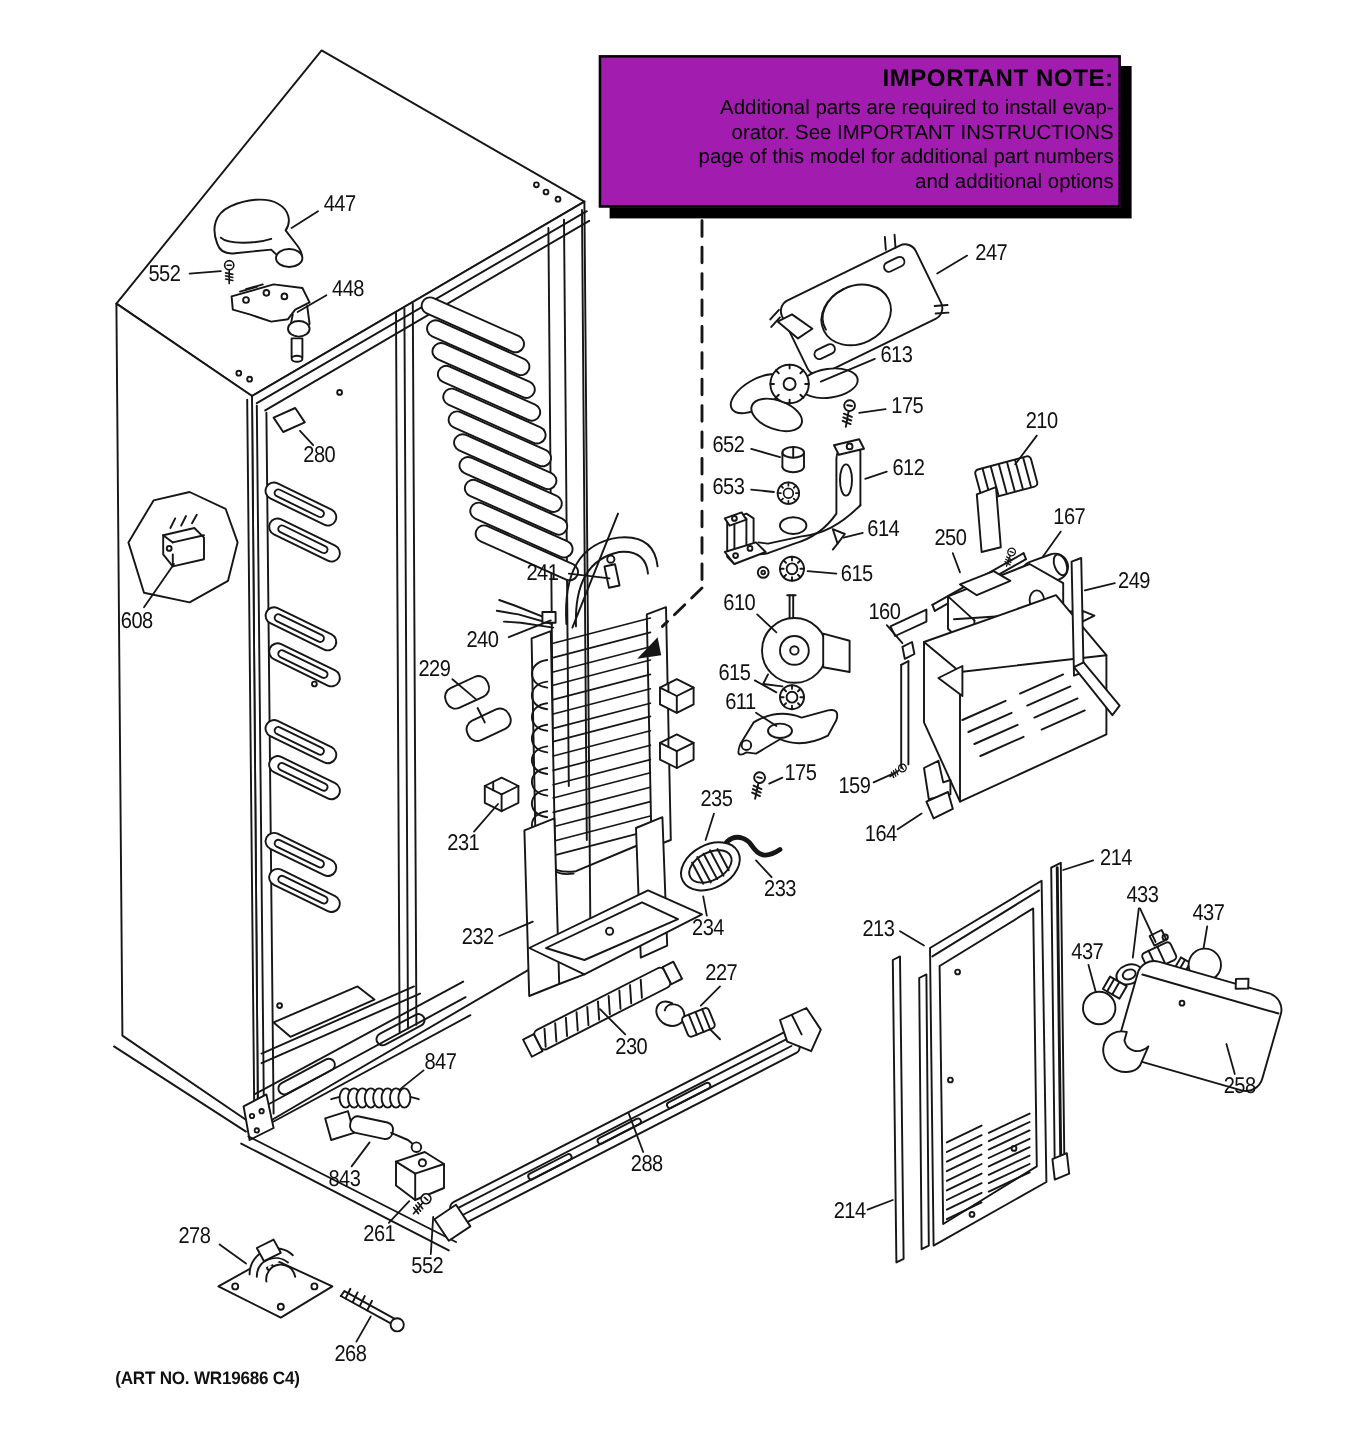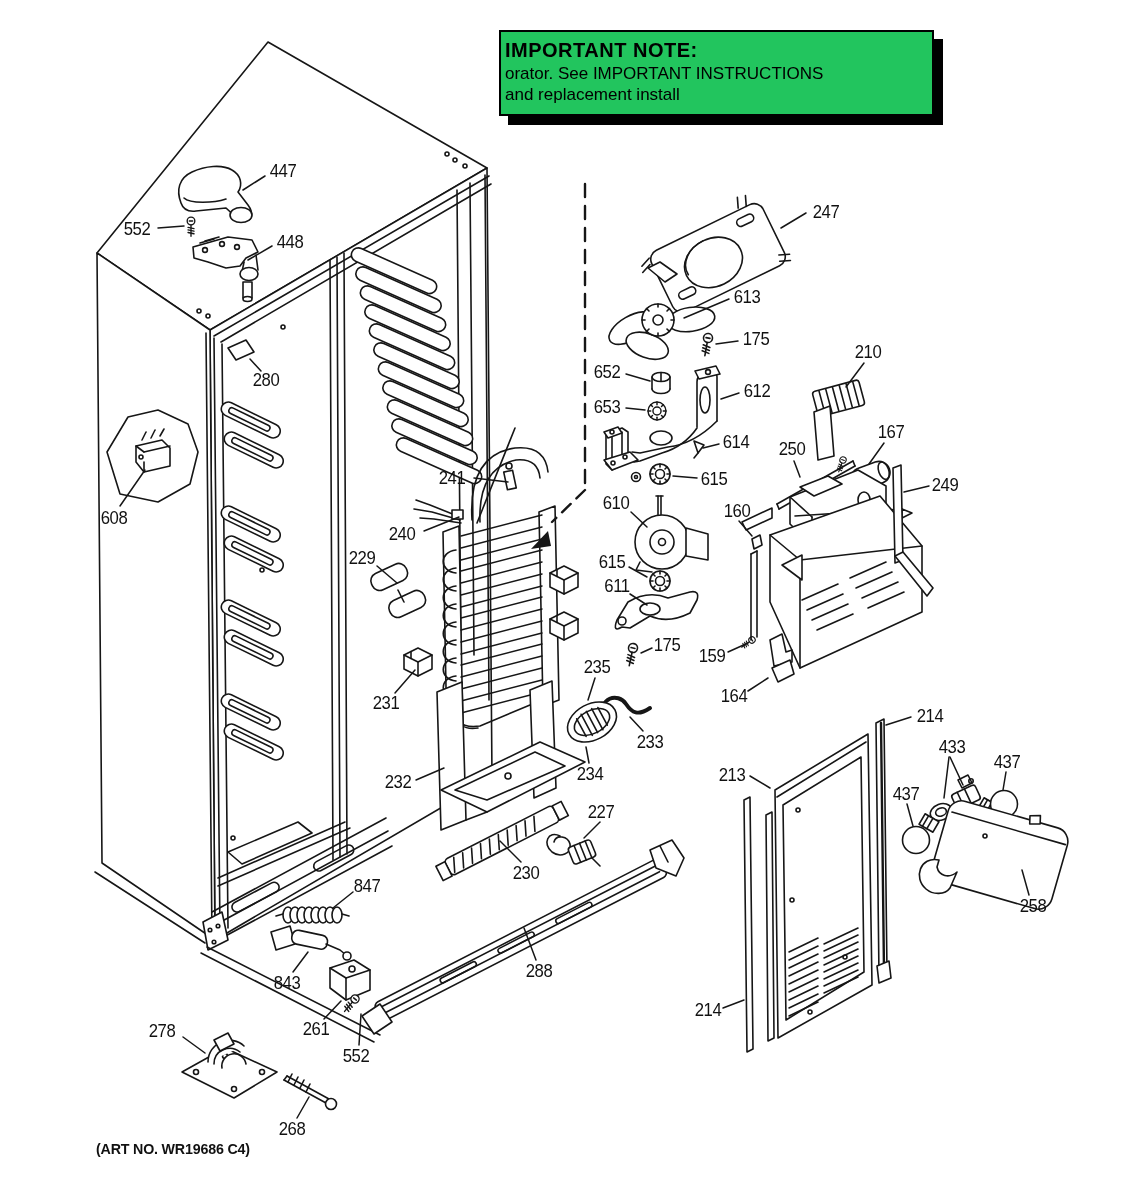--- a/index.html
+++ b/index.html
@@ -1,22 +1,22 @@
 <!DOCTYPE html>
 <html><head>
 <meta charset="utf-8">
 <style>
   html,body{margin:0;padding:0;background:#e8e8e8;}
   #stage{position:relative;width:1125px;height:1200px;background:#ffffff;overflow:hidden;
          font-family:"Liberation Sans",sans-serif;}
   #art{position:absolute;left:0;top:0;}
   .lbl{position:absolute;font-size:19px;color:#111;white-space:nowrap;
        transform:translate(-50%,-50%) scaleX(.88);letter-spacing:-.5px;}
-  #note-box{position:absolute;left:499px;top:30px;width:423px;background:#22c55e;
-            border:2.5px solid #000;box-shadow:9px 9px 0 0 #000;text-align:left;
+  #note-box{position:absolute;left:499px;top:46px;width:423px;background:#a21caf;
+            border:2.5px solid #000;box-shadow:9px 9px 0 0 #000;text-align:right;
             padding:7px 4px 9px 4px;color:#000;}
   #note-box .ttl{font-size:20px;font-weight:bold;letter-spacing:.5px;margin-bottom:2px;white-space:nowrap;}
   #note-box .bl{font-size:17px;line-height:20.5px;white-space:nowrap;}
   #artno{position:absolute;left:96px;top:1140px;font-size:15px;font-weight:bold;
          letter-spacing:-.2px;color:#111;transform:scaleX(.95);transform-origin:left;}
 </style>
 </head>
 <body>
 
 <div id="stage">
@@ -601,22 +601,24 @@
       <line x1="1006" y1="772" x2="1003" y2="790"></line>
           <line x1="907" y1="804" x2="913" y2="826"></line>
       <line x1="1029" y1="895" x2="1022" y2="870"></line>
           <line x1="723" y1="1008" x2="744" y2="1000"></line>
     </g>
   </g>
 </svg>
 
 <div id="note-box">
   <div class="ttl">IMPORTANT NOTE:</div>
+  <div class="bl">Additional parts are required to install evap-</div>
   <div class="bl">orator.  See IMPORTANT INSTRUCTIONS</div>
-  <div class="bl">and replacement install</div>
+  <div class="bl">page of this model for additional part numbers</div>
+  <div class="bl">and additional options</div>
 </div>
 
 <div id="labels">
       <span class="lbl" style="left: 283px; top: 171px;">447</span>
       <span class="lbl" style="left: 137px; top: 229px;">552</span>
       <span class="lbl" style="left: 290px; top: 242px;">448</span>
       <span class="lbl" style="left: 266px; top: 380px;">280</span>
       <span class="lbl" style="left: 114px; top: 518px;">608</span>
       <span class="lbl" style="left: 452px; top: 478px;">241</span>
       <span class="lbl" style="left: 402px; top: 534px;">240</span>

